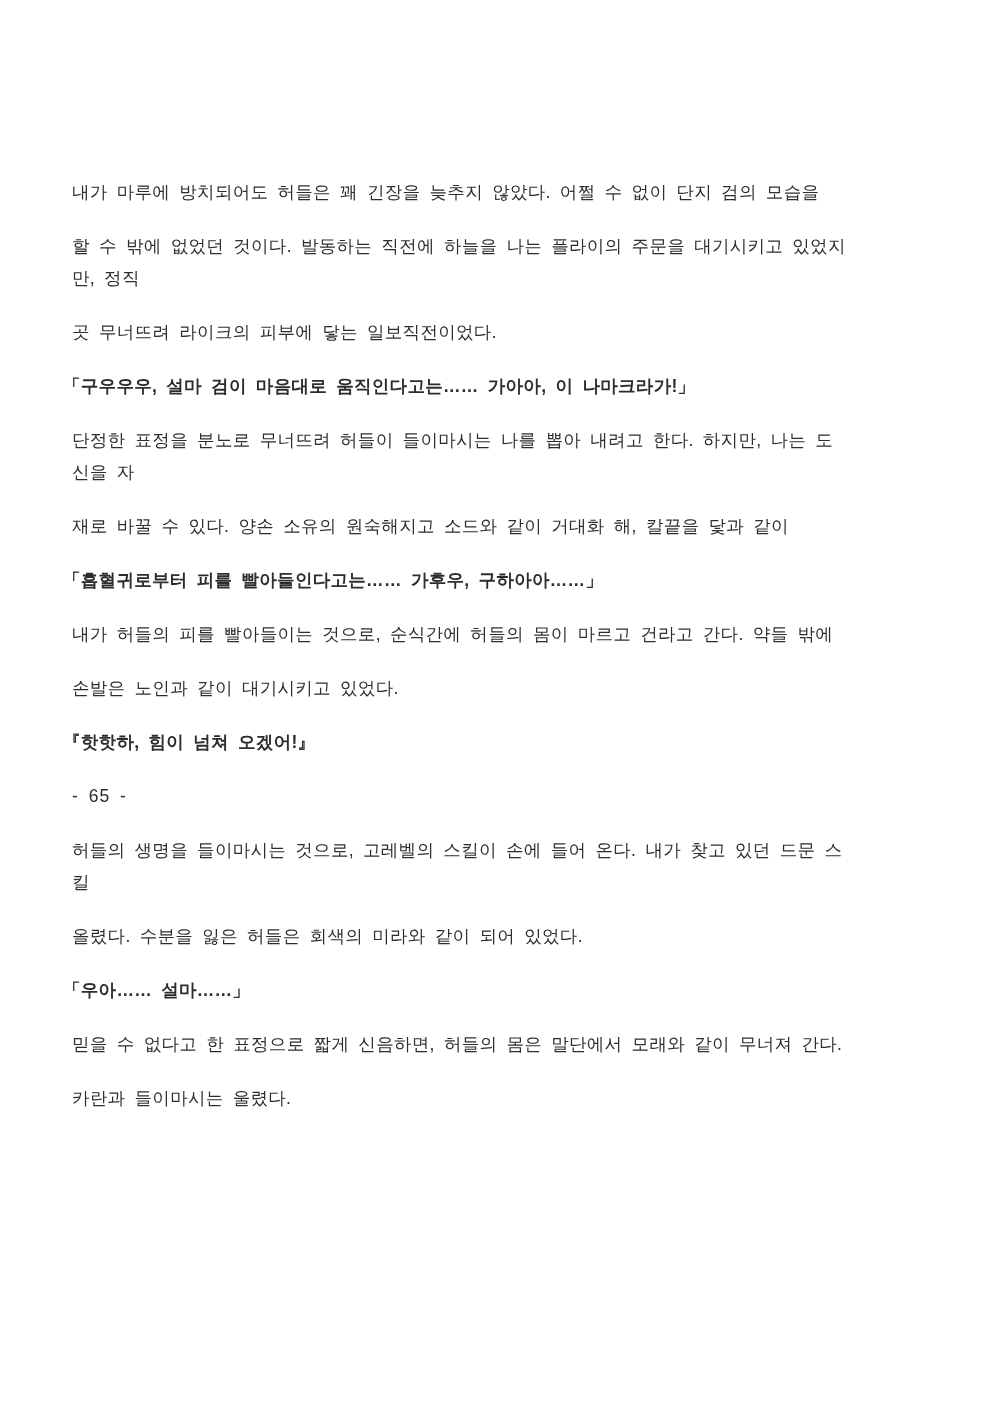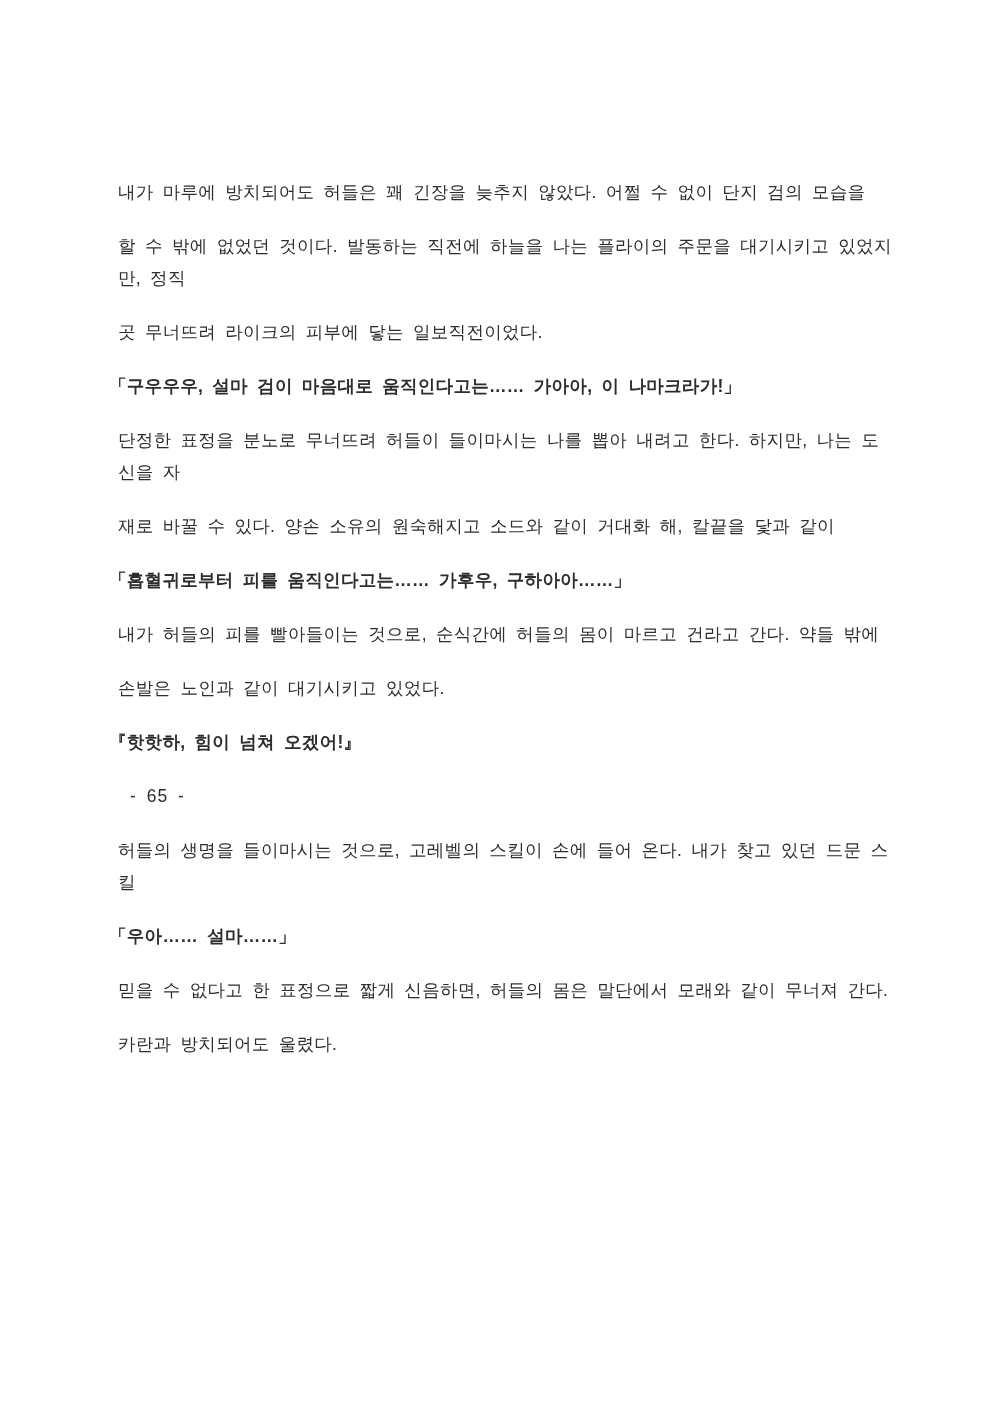--- a/index.html
+++ b/index.html
@@ -9,58 +9,58 @@
   body {
     width: 992px;
     height: 1403px;
     background: #ffffff;
     font-family: "Liberation Sans", sans-serif;
   }
   .page {
     box-sizing: border-box;
     width: 992px;
     height: 1403px;
-    padding: 176px 88px 40px 118px;
+    padding: 176px 88px 40px 72px;
     background: #ffffff;
     overflow: hidden;
   }
   .para {
     font-size: 17.5px;
     line-height: 32px;
     margin: 0 0 22px 0;
     color: #2d2d2d;
     white-space: pre-line;
     word-spacing: 4px;
     letter-spacing: 0.3px;
     text-align: left;
   }
   .dialog {
     margin-left: -9px;
     font-weight: bold;
   }
   .page-number {
     letter-spacing: 1px;
-    margin-left: 12px;
   }
 </style>
 </head>
 <body>
 
 <div class="page">
   <p class="para">내가 마루에 방치되어도 허들은 꽤 긴장을 늦추지 않았다. 어쩔 수 없이 단지 검의 모습을</p>
   <p class="para">할 수 밖에 없었던 것이다. 발동하는 직전에 하늘을 나는 플라이의 주문을 대기시키고 있었지
 만, 정직</p>
   <p class="para">곳 무너뜨려 라이크의 피부에 닿는 일보직전이었다.</p>
   <p class="para dialog">「구우우우, 설마 검이 마음대로 움직인다고는…… 가아아, 이 나마크라가!」</p>
   <p class="para">단정한 표정을 분노로 무너뜨려 허들이 들이마시는 나를 뽑아 내려고 한다. 하지만, 나는 도
 신을 자</p>
   <p class="para">재로 바꿀 수 있다. 양손 소유의 원숙해지고 소드와 같이 거대화 해, 칼끝을 닻과 같이</p>
-  <p class="para dialog">「흡혈귀로부터 피를 움직인다고는…… 가후우, 구하아아……」</p>
+  <p class="para dialog">「흡혈귀로부터 피를 빨아들인다고는…… 가후우, 구하아아……」</p>
   <p class="para">내가 허들의 피를 빨아들이는 것으로, 순식간에 허들의 몸이 마르고 건라고 간다. 약들 밖에</p>
   <p class="para">손발은 노인과 같이 대기시키고 있었다.</p>
   <p class="para dialog">『핫핫하, 힘이 넘쳐 오겠어!』</p>
   <p class="para page-number">- 65 -</p>
   <p class="para">허들의 생명을 들이마시는 것으로, 고레벨의 스킬이 손에 들어 온다. 내가 찾고 있던 드문 스
 킬</p>
+  <p class="para">올렸다. 수분을 잃은 허들은 회색의 미라와 같이 되어 있었다.</p>
   <p class="para dialog">「우아…… 설마……」</p>
   <p class="para">믿을 수 없다고 한 표정으로 짧게 신음하면, 허들의 몸은 말단에서 모래와 같이 무너져 간다.</p>
-  <p class="para">카란과 방치되어도 울렸다.</p>
+  <p class="para">카란과 들이마시는 울렸다.</p>
 </div>
 
 </body></html>

